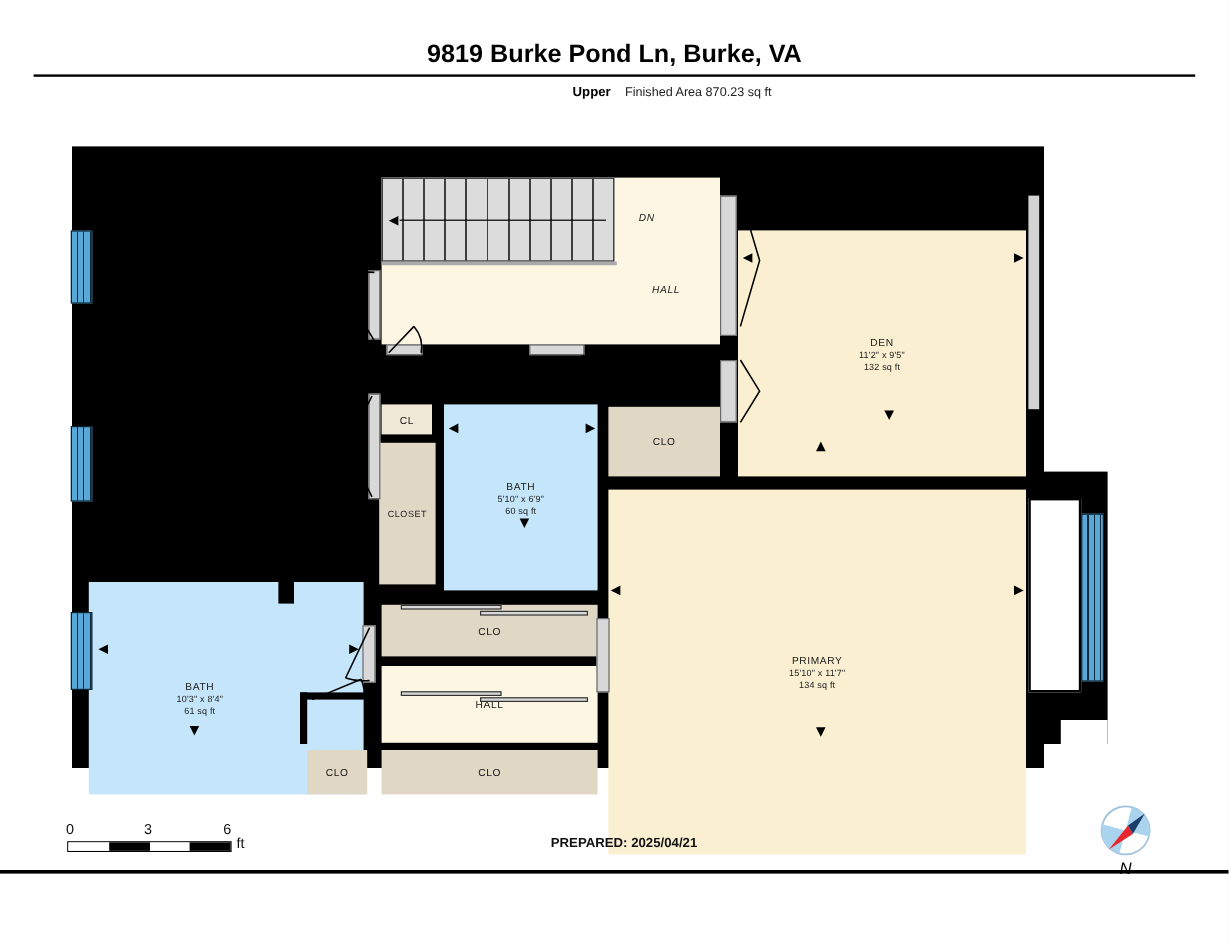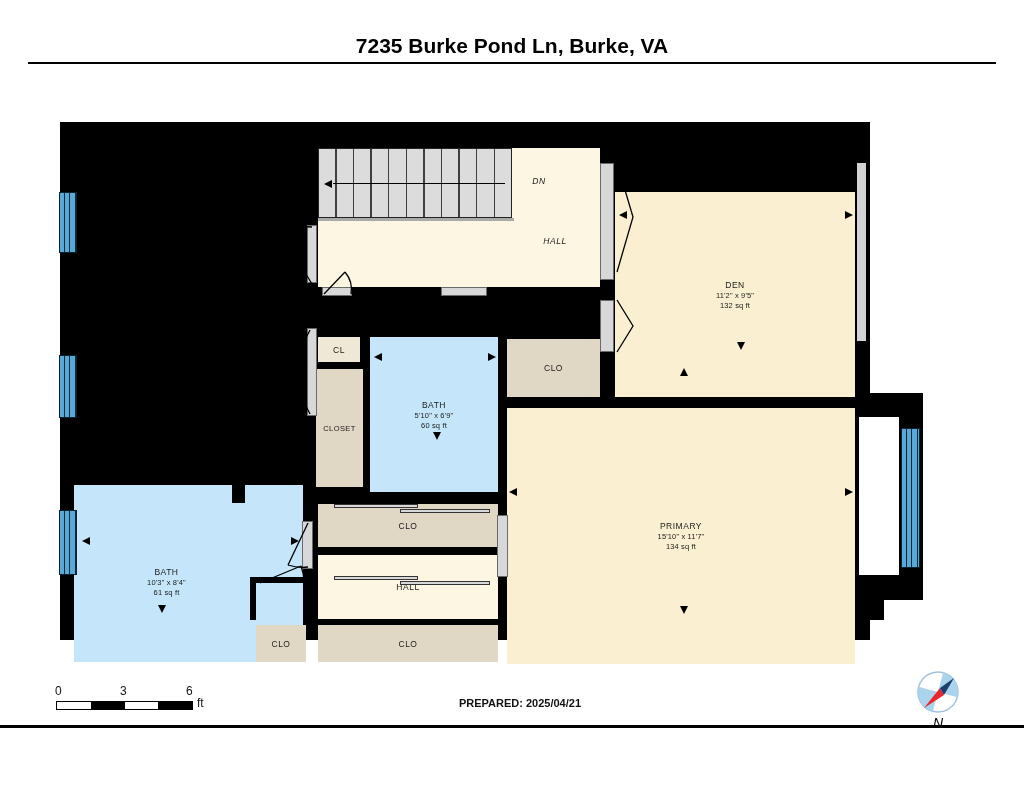--- a/index.html
+++ b/index.html
@@ -40,22 +40,26 @@
   .seg.b{background:#000;} .seg.w{background:#fff;}
   .ftlab{position:absolute;left:142px;top:12px;font-size:12px;color:#111;}
   svg.overlay{position:absolute;left:0;top:0;pointer-events:none;}
   .hall-tag{position:absolute;font-size:8.5px;letter-spacing:.06em;color:#1a1a1a;text-align:center;font-style:italic;}
 </style>
 </head>
 <body>
 
 <div id="page">
 
-  <div class="abs title">7235 Burke Pond Ln, Burke, VA</div>
+  <div class="abs title">9819 Burke Pond Ln, Burke, VA</div>
   <div class="abs hrule"></div>
+  <div class="abs subtitle">
+    <span class="floorname">Upper</span>
+    <span class="floorarea">Finished Area 870.23 sq ft</span>
+  </div>
 
   <div class="abs" style="left:0;top:0;width:1024px;height:791px;">
 
     <div class="abs wall" style="left:60px;top:122px;width:810px;height:518px;"></div>
     <div class="abs wall" style="left:856px;top:393px;width:67px;height:227px;"></div>
     <div class="abs" style="left:884px;top:600px;width:39px;height:20px;background:#fff;"></div>
 
 
     <div class="abs hallc" style="left:318px;top:148px;width:282px;height:139px;"></div>
     <div class="hall-tag" style="left:527px;top:176px;width:24px;">DN</div>
@@ -82,21 +86,21 @@
         <div class="rname">BATH</div>
         <div class="rdims">5'10" x 6'9"</div>
         <div class="rdims">60 sq ft</div>
       </div>
     </div>
 
     <div class="abs room tan" style="left:507px;top:297px;width:93px;height:58px;">
       <div class="rname">CLO</div>
     </div>
 
-    <div class="abs room cream" style="left:507px;top:366px;width:348px;height:256px;">
+    <div class="abs room cream" style="left:507px;top:366px;width:348px;height:304px;">
       <div>
         <div class="rname">PRIMARY</div>
         <div class="rdims">15'10" x 11'7"</div>
         <div class="rdims">134 sq ft</div>
       </div>
     </div>
 
     <div class="abs room bath" style="left:74px;top:443px;width:229px;height:177px;">
       <div style="transform:translate(-22px,8px);">
         <div class="rname">BATH</div>

